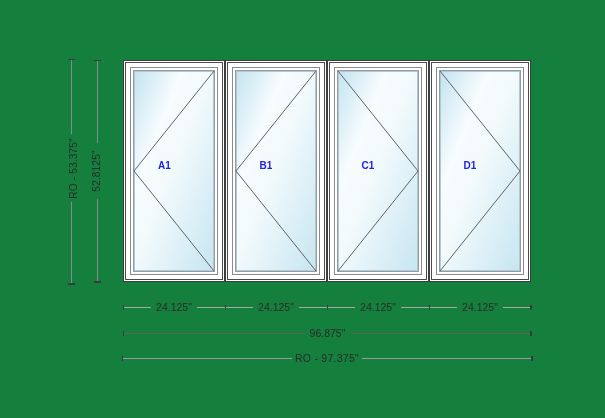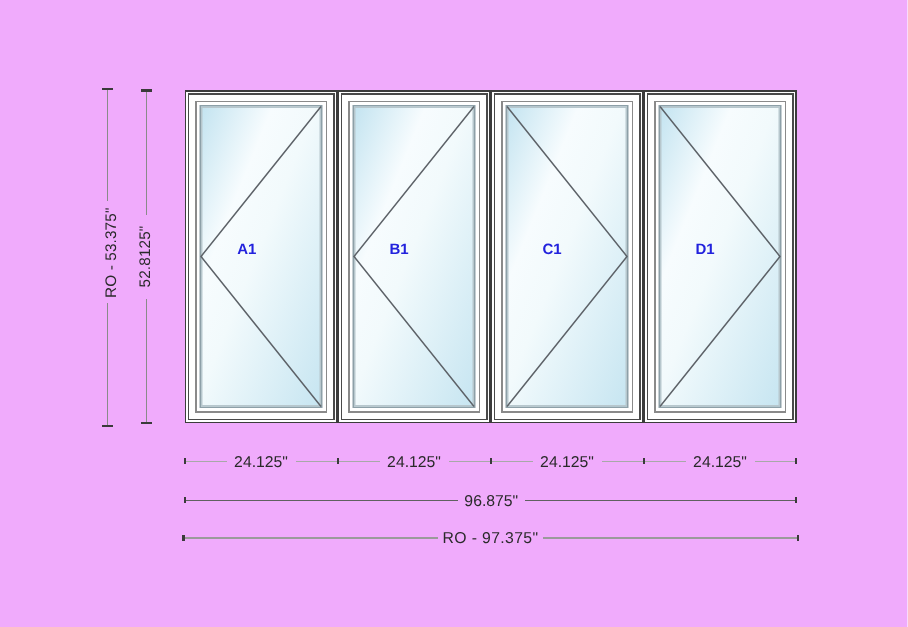--- a/index.html
+++ b/index.html
@@ -1,16 +1,16 @@
 <!DOCTYPE html>
 <html><head>
 <meta charset="utf-8">
 <style>
   html,body{margin:0;padding:0;background:#ffffff;}
-  .stage{position:relative;width:605px;height:418px;background:#f0abfc;overflow:hidden;
+  .stage{position:relative;width:605px;height:418px;background:#15803d;overflow:hidden;
          font-family:"Liberation Sans", sans-serif;}
   svg{position:absolute;left:0;top:0;}
   text{font-family:"Liberation Sans", sans-serif;}
 </style>
 </head>
 <body>
 
 <div class="stage">
 <svg width="605" height="418" viewBox="0 0 605 418">
   <defs>

